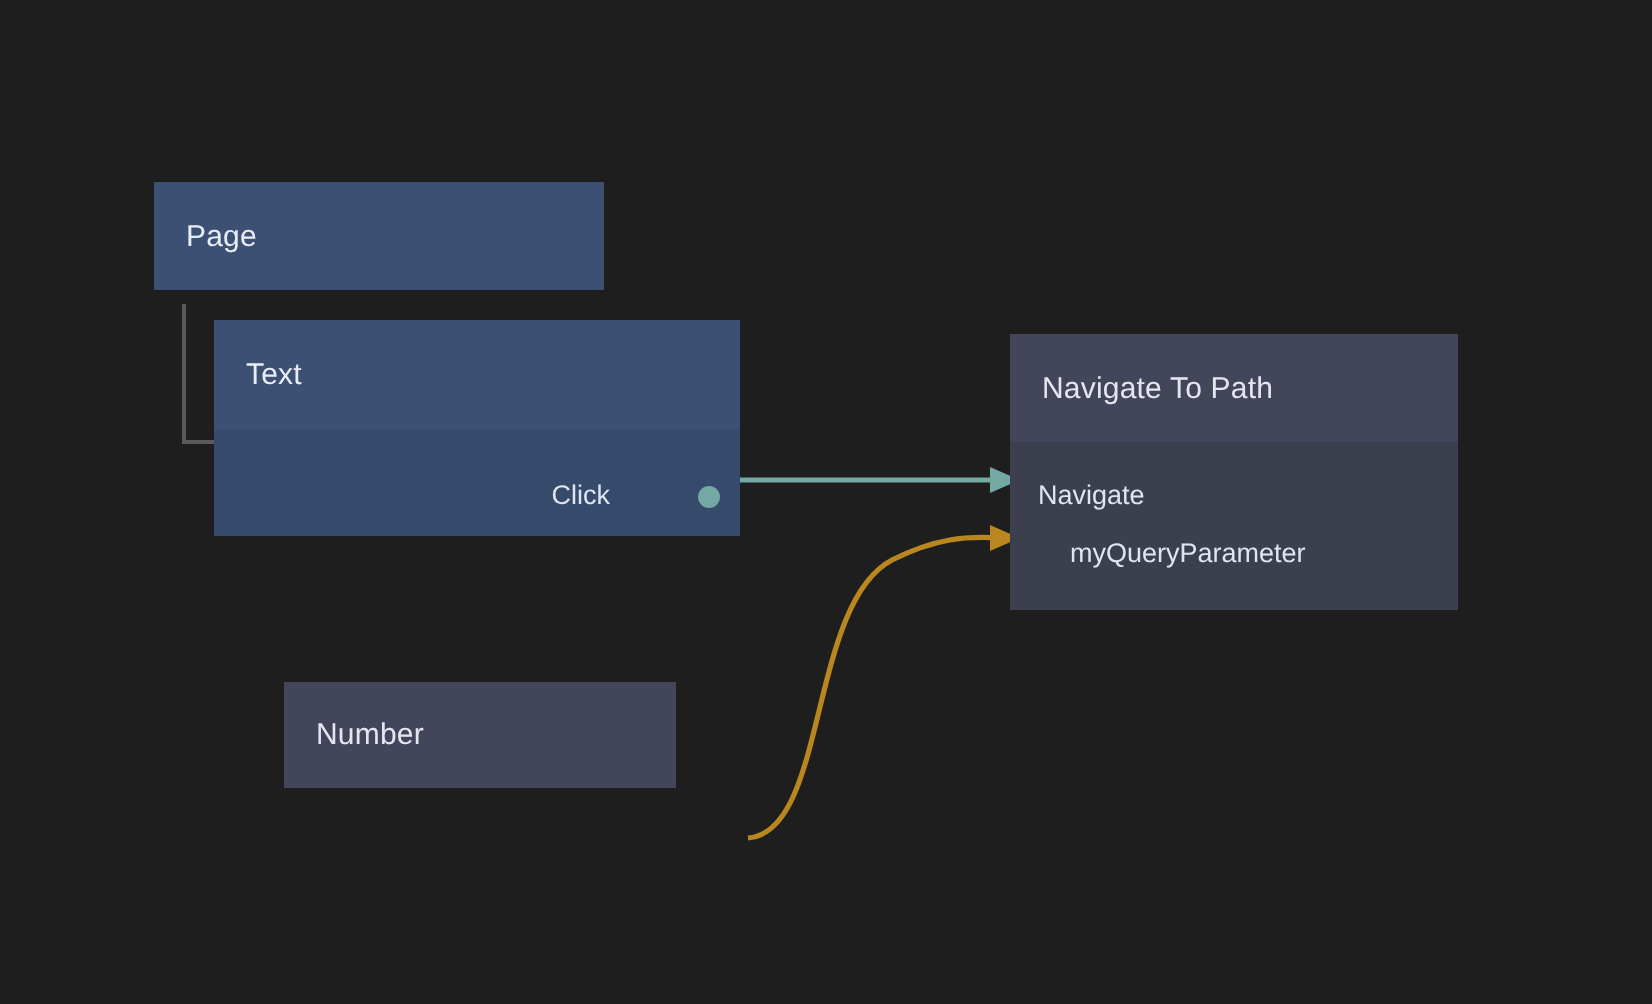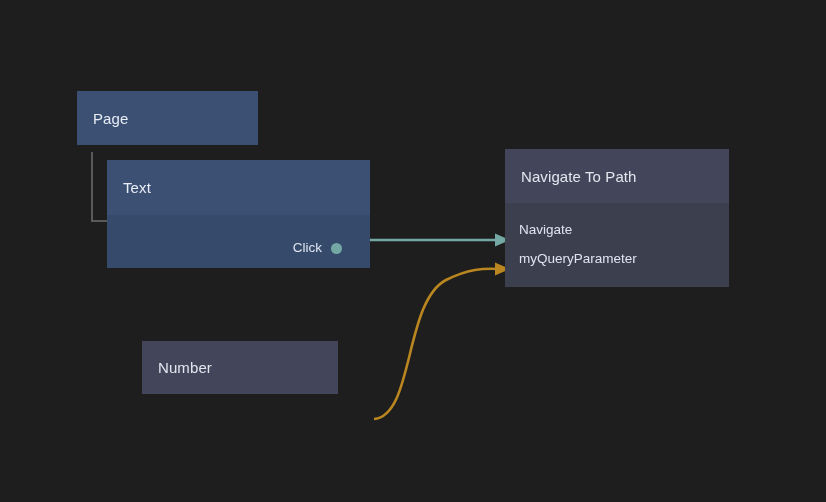--- a/index.html
+++ b/index.html
@@ -67,22 +67,23 @@
   .port-row {
     position: absolute;
     display: flex;
     align-items: center;
     font-size: 13.5px;
     color: #dfe5f0;
     white-space: nowrap;
     height: 18px;
   }
   .port-row.out {
-    right: 28px;
+    right: 10px;
     justify-content: flex-end;
+    gap: 35px;
   }
   .port-row.in {
     left: 14px;
     justify-content: flex-start;
   }
   .port-label {
     line-height: 18px;
   }
   .port-dot {
     width: 11px;
@@ -111,41 +112,41 @@
     <g>
       <path fill="none" stroke="#74a8a4" stroke-width="2.4" d="M 338 240 L 500 240"></path>
       <path fill="#74a8a4" d="M 495 233.5 L 510 240 L 495 246.5 Z"></path>
     </g>
     <g>
       <path fill="none" stroke="#b9861f" stroke-width="2.6" d="M 374 419 C 414 416 404 302 446 280 C 468 269 483 268 500 269"></path>
       <path fill="#b9861f" d="M 495 262.5 L 510 269 L 495 275.5 Z"></path>
     </g>
   </svg>
 
-  <div class="node blue" style="left:77px; top:91px; width:181px; height:54px;">
+  <div class="node blue" style="left:77px; top:91px; width:225px; height:54px;">
     <div class="node-header" style="height:54px;">Page</div>
   </div>
 
   <div class="node blue" style="left:107px; top:160px; width:263px; height:108px;">
     <div class="node-header" style="height:55px;">Text</div>
     <div class="node-body">
       <div class="port-row out" style="top:24px;">
         <span class="port-label">Click</span>
         <span class="port-dot teal"></span>
       </div>
     </div>
   </div>
 
-  <div class="node grey" style="left:505px; top:149px; width:224px; height:138px;">
+  <div class="node grey" style="left:505px; top:167px; width:224px; height:138px;">
     <div class="node-header" style="height:54px;">Navigate To Path</div>
     <div class="node-body">
       <div class="port-row in" style="top:18px;">
         <span class="port-label">Navigate</span>
       </div>
-      <div class="port-row in" style="top:47px;">
+      <div class="port-row in" style="top:47px;margin-left:16px;">
         <span class="port-label">myQueryParameter</span>
       </div>
     </div>
   </div>
 
   <div class="node grey" style="left:142px; top:341px; width:196px; height:105px;">
     <div class="node-header" style="height:53px;">Number</div>
   </div>
 
 </div>

